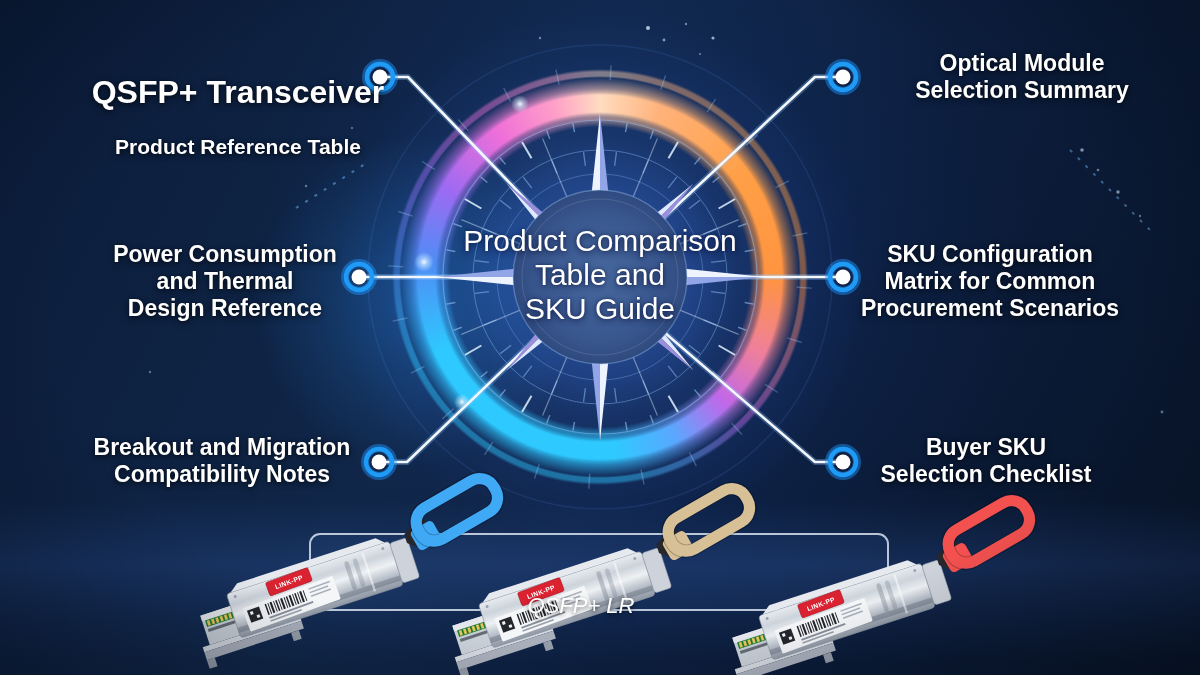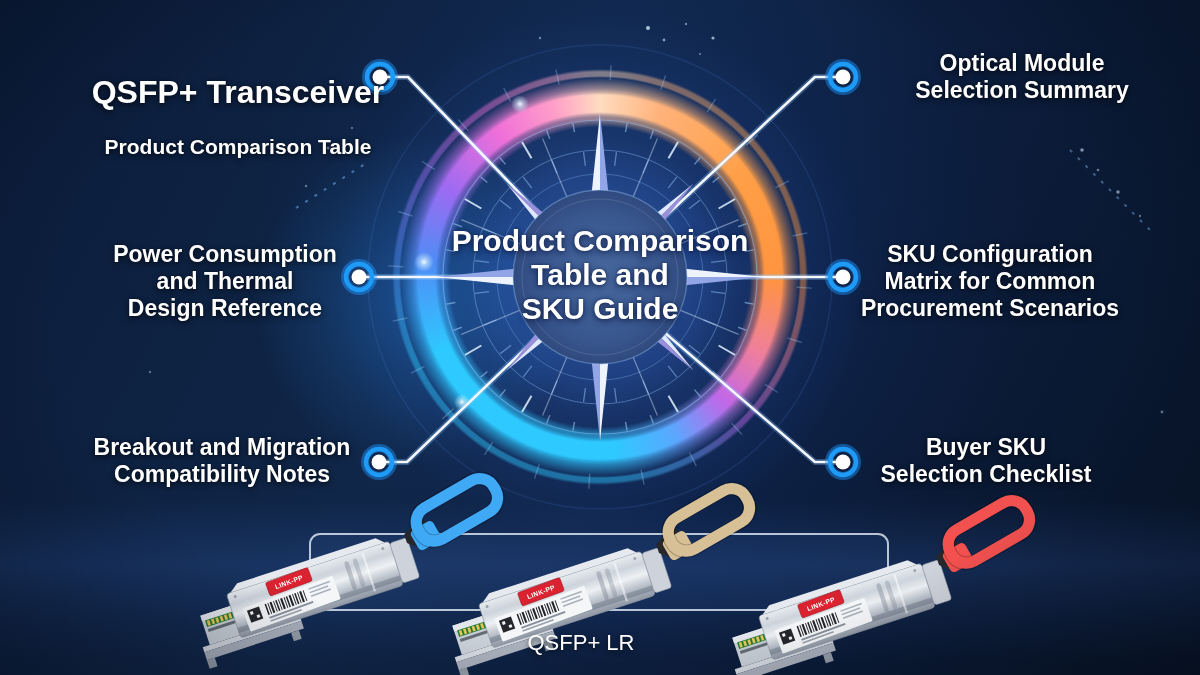--- a/index.html
+++ b/index.html
@@ -30,21 +30,21 @@
   .ring-outer{left:390px;top:67px;width:420px;height:420px;opacity:.45;filter:blur(.6px);
     -webkit-mask:radial-gradient(circle,transparent 0 199px,#000 201px 205px,transparent 208px);
             mask:radial-gradient(circle,transparent 0 199px,#000 201px 205px,transparent 208px);}
   svg.canvas{position:absolute;left:0;top:0;}
   .vignette{position:absolute;left:0;top:0;width:1200px;height:675px;pointer-events:none;
     background:radial-gradient(ellipse 920px 580px at 590px 310px, transparent 58%, rgba(3,9,20,.52) 100%);}
   .callout{position:absolute;width:300px;color:#fff;font-weight:bold;font-size:23px;line-height:27px;
     text-align:center;white-space:pre-line;text-shadow:0 2px 6px rgba(0,0,0,.65),0 0 2px rgba(0,0,0,.45);}
   .tl-line1{display:block;font-size:32px;line-height:30px;}
   .tl-line2{display:block;font-size:21px;line-height:25px;}
-  .center-title{position:absolute;left:430px;top:224px;width:340px;color:#fff;font-weight:bold;
+  .center-title{position:absolute;left:430px;top:224px;width:340px;color:#fff;font-weight:normal;
     font-size:30px;line-height:34px;text-align:center;white-space:pre-line;
     text-shadow:0 2px 7px rgba(10,20,60,.8),0 0 3px rgba(10,20,60,.5);}
   .product-name{position:absolute;width:180px;color:#fff;font-size:22px;font-weight:400;
     text-align:center;text-shadow:0 2px 5px rgba(0,0,0,.6);}
   .brand-text{font-size:9px;font-weight:bold;fill:#fff;letter-spacing:.4px;text-anchor:middle;}
 </style>
 </head>
 <body>
 
 <div class="stage">
@@ -363,33 +363,33 @@
     <g transform="translate(742,648) rotate(-18) scale(0.75)" color="#f2514f">
       <use href="#qsfp" xlink:href="#qsfp"></use>
       <text class="brand-text" x="118" y="-19" transform="rotate(-2 88 -31)">LINK-PP</text>
     </g>
   </svg>
 
   <div class="vignette"></div>
 
   <div class="callout" style="left:88px;top:50px;">
     <span class="tl-line1">QSFP+ Transceiver</span>
-    <span class="tl-line2">Product Comparison Table</span>
+    <span class="tl-line2">Product Reference Table</span>
   </div>
   <div class="callout" style="left:872px;top:50px;">Optical Module
 Selection Summary</div>
   <div class="callout" style="left:75px;top:241px;">Power Consumption
 and Thermal
 Design Reference</div>
   <div class="callout" style="left:840px;top:241px;">SKU Configuration
 Matrix for Common
 Procurement Scenarios</div>
   <div class="callout" style="left:72px;top:434px;">Breakout and Migration
 Compatibility Notes</div>
   <div class="callout" style="left:836px;top:434px;">Buyer SKU
 Selection Checklist</div>
 
   <div class="center-title">Product Comparison
 Table and
 SKU Guide</div>
 
-  <div class="product-name" style="left:491px;top:630px;">QSFP+ LR</div>
+  <div class="product-name" style="left:491px;top:593px;font-style:italic;">QSFP+ LR</div>
 </div>
 
 </body></html>

